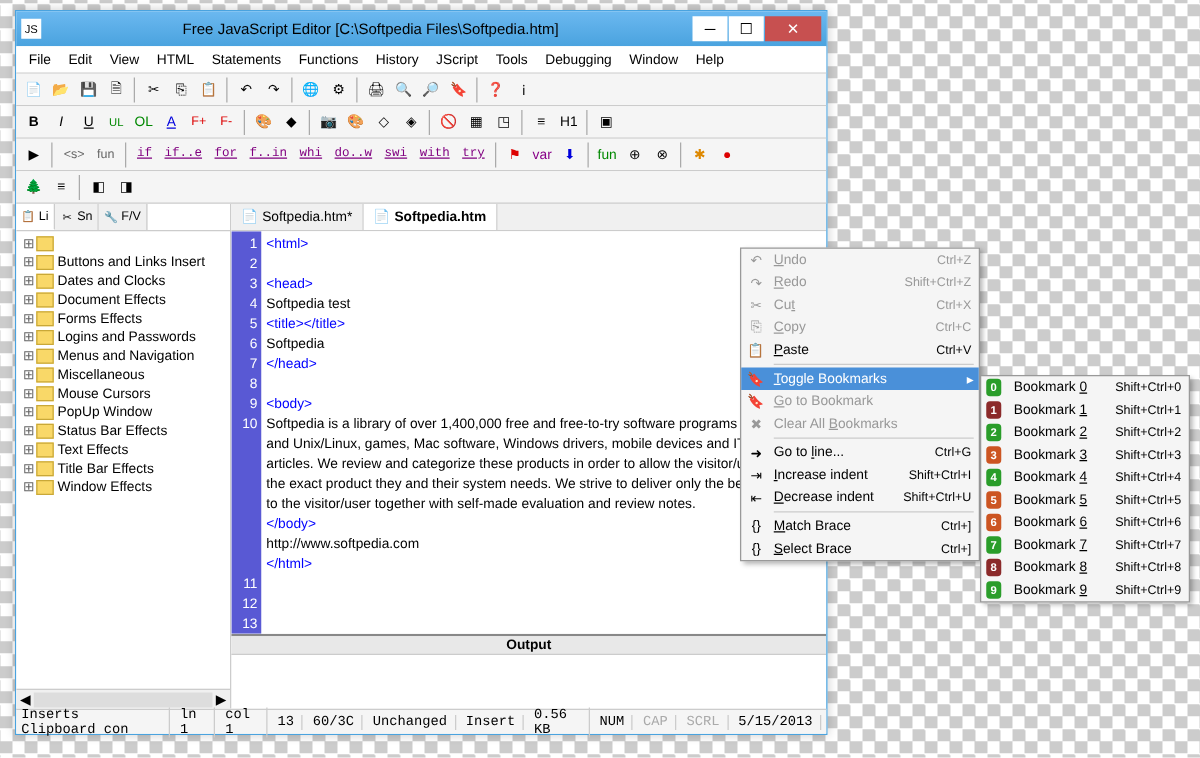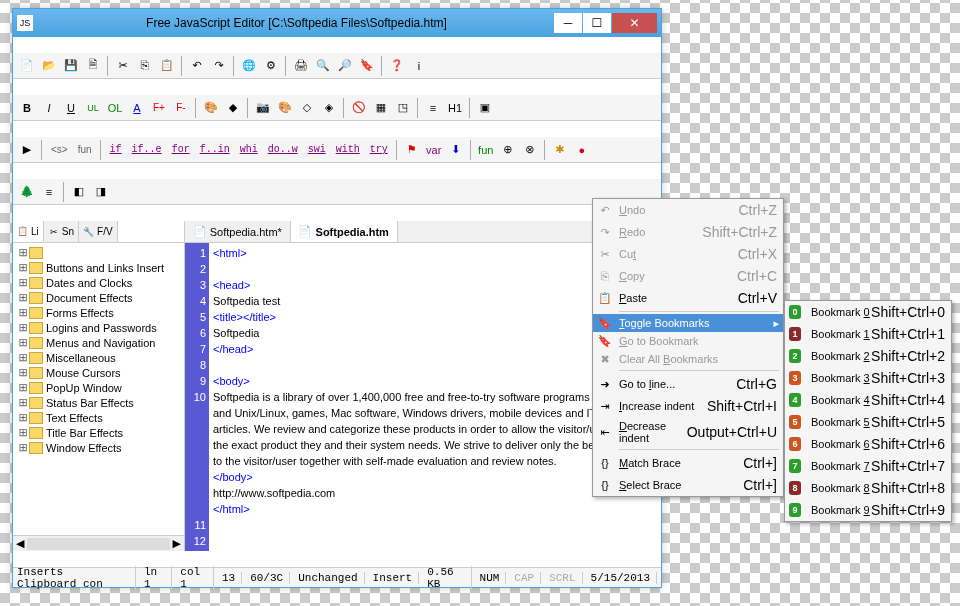--- a/index.html
+++ b/index.html
@@ -1,17 +1,17 @@
 <!DOCTYPE html>
 <html><head>
 <meta charset="utf-8">
 <style>
 * { margin: 0; padding: 0; box-sizing: border-box; font-family: "Segoe UI", Tahoma, sans-serif; font-size: 11px; }
 body { background: repeating-conic-gradient(#ccc 0% 25%, #fff 0% 50%) 50% / 20px 20px; width: 960px; height: 606px; position: relative; }
-.window { position: absolute; left: 12px; top: 8px; width: 650px; height: 580px; background: #fff; border: 1px solid #4aa3df; display: flex; flex-direction: column; box-shadow: 0 0 8px rgba(0,0,0,0.2); gap: 16px; }
+.window { position: absolute; left: 12px; top: 8px; width: 650px; height: 580px; background: #fff; border: 1px solid #4aa3df; display: flex; flex-direction: column; box-shadow: 0 0 8px rgba(0,0,0,0.2); }
 .titlebar { height: 28px; background: linear-gradient(#6bb8f0, #4aa3df); display: flex; align-items: center; padding: 0 4px; color: #000; }
 .titlebar .icon { width: 16px; height: 16px; margin-right: 6px; background: #fff; display: flex; align-items: center; justify-content: center; font-size: 9px; }
 .titlebar .title { flex: 1; text-align: center; font-size: 12px; }
 .winbtns { display: flex; }
 .winbtn { width: 28px; height: 20px; display: flex; align-items: center; justify-content: center; cursor: pointer; font-size: 12px; }
 .winbtn.close { background: #c75050; color: #fff; width: 45px; }
 .winbtn.max, .winbtn.min { background: #fff; margin-right: 1px; }
 .menubar { height: 22px; background: #fff; border-bottom: 1px solid #ccc; display: flex; align-items: center; padding: 0 4px; gap: 2px; }
 .menuitem { padding: 2px 6px; cursor: pointer; }
 .toolbar { height: 26px; border-bottom: 1px solid #ccc; display: flex; align-items: center; padding: 2px 4px; gap: 2px; background: #f5f5f5; }
@@ -38,21 +38,21 @@
 .code .tag { color: #0000ff; }
 .code .text { color: #000; }
 .output { height: 60px; border-top: 2px solid #888; }
 .outhead { background: #e8e8e8; text-align: center; font-weight: bold; padding: 1px; border-bottom: 1px solid #ccc; }
 .statusbar { height: 20px; border-top: 1px solid #ccc; display: flex; align-items: center; padding: 0 4px; background: #f5f5f5; font-size: 10px; gap: 8px; }
 .statusbar span { border-right: 1px solid #ccc; padding-right: 6px; font-family: Liberation Mono, monospace; }
 .ctxmenu { position: absolute; left: 592px; top: 198px; width: 192px; background: #f5f5f5; border: 1px solid #999; box-shadow: 2px 2px 4px rgba(0,0,0,0.3); }
 .ctxitem { display: flex; align-items: center; padding: 3px 6px 3px 26px; cursor: pointer; position: relative; }
 .ctxitem:hover, .ctxitem.hover { background: #4a90d9; color: #fff; }
 .ctxitem.disabled { color: #999; }
-.ctxitem .shortcut { margin-left: auto; font-size: 14px; }
+.ctxitem .shortcut { margin-left: auto; font-size: 10px; }
 .ctxitem .arrow { position: absolute; right: 4px; }
 .ctxicon { position: absolute; left: 4px; width: 16px; height: 16px; display: flex; align-items: center; justify-content: center; font-size: 11px; }
 .ctxsep { height: 1px; background: #ccc; margin: 2px 4px 2px 26px; }
 .submenu { position: absolute; left: 784px; top: 300px; width: 168px; background: #f5f5f5; border: 1px solid #999; box-shadow: 2px 2px 4px rgba(0,0,0,0.3); }
 .underline { text-decoration: underline; }
 .scriptbtn { font-family: "Courier New", monospace; color: #800080; font-size: 10px; width: auto; padding: 0 3px; text-decoration: underline; }
 .headbtn { color: #666; font-size: 10px; width: auto; padding: 0 3px; }
 .bookmark-icon { width: 14px; height: 14px; border-radius: 3px; display: inline-flex; align-items: center; justify-content: center; color: #fff; font-size: 9px; font-weight: bold; margin-right: 4px; }
 </style>
 </head>
@@ -62,20 +62,34 @@
   <div class="titlebar">
     <span class="icon">JS</span>
     <span class="title">Free JavaScript Editor     [C:\Softpedia Files\Softpedia.htm]</span>
     <div class="winbtns">
       <div class="winbtn min">─</div>
       <div class="winbtn max">☐</div>
       <div class="winbtn close">✕</div>
     </div>
   </div>
 
+  <div class="menubar" id="menubar">
+      <div class="menuitem">File</div>
+      <div class="menuitem">Edit</div>
+      <div class="menuitem">View</div>
+      <div class="menuitem">HTML</div>
+      <div class="menuitem">Statements</div>
+      <div class="menuitem">Functions</div>
+      <div class="menuitem">History</div>
+      <div class="menuitem">JScript</div>
+      <div class="menuitem">Tools</div>
+      <div class="menuitem">Debugging</div>
+      <div class="menuitem">Window</div>
+      <div class="menuitem">Help</div>
+    </div>
 
   <div class="toolbar">
     <div class="tbtn">📄</div>
     <div class="tbtn">📂</div>
     <div class="tbtn">💾</div>
     <div class="tbtn">🗎</div>
     <div class="sep"></div>
     <div class="tbtn">✂</div>
     <div class="tbtn">⎘</div>
     <div class="tbtn">📋</div>
@@ -259,20 +273,23 @@
           </div>
           <div class="edtab active">
             <span>📄</span>
             <span>Softpedia.htm</span>
           </div>
         </div>
       <div class="codeview">
         <div class="gutter" id="gutter">1<br>2<br>3<br>4<br>5<br>6<br>7<br>8<br>9<br>10<br><br><br><br><br><br><br><br>11<br>12<br>13<br></div>
         <div class="code" id="code"><span class="tag">&lt;html&gt;</span><br><span class="text"></span><br><span class="tag">&lt;head&gt;</span><br><span class="text">Softpedia test</span><br><span class="tag">&lt;title&gt;&lt;/title&gt;</span><br><span class="text">Softpedia</span><br><span class="tag">&lt;/head&gt;</span><br><span class="text"></span><br><span class="tag">&lt;body&gt;</span><br><span class="text">Softpedia is a library of over 1,400,000 free and free-to-try software programs for Windows and Unix/Linux, games, Mac software, Windows drivers, mobile devices and IT-related articles. We review and categorize these products in order to allow the visitor/user to find the exact product they and their system needs. We strive to deliver only the best products to the visitor/user together with self-made evaluation and review notes.</span><br><span class="tag">&lt;/body&gt;</span><br><span class="text">http://www.softpedia.com</span><br><span class="tag">&lt;/html&gt;</span><br></div>
       </div>
+      <div class="output">
+        <div class="outhead">Output</div>
+      </div>
     </div>
   </div>
 
   <div class="statusbar">
     <span>Inserts Clipboard con</span>
     <span>ln 1</span>
     <span>col 1</span>
     <span>13</span>
     <span>60/3C</span>
     <span>Unchanged</span>
@@ -332,21 +349,21 @@
       <span class="shortcut">Ctrl+G</span>
     </div>
     <div class="ctxitem">
       <span class="ctxicon">⇥</span>
       <span><span class="underline">I</span>ncrease indent</span>
       <span class="shortcut">Shift+Ctrl+I</span>
     </div>
     <div class="ctxitem">
       <span class="ctxicon">⇤</span>
       <span><span class="underline">D</span>ecrease indent</span>
-      <span class="shortcut">Output+Ctrl+U</span>
+      <span class="shortcut">Shift+Ctrl+U</span>
     </div>
     <div class="ctxsep"></div>
     <div class="ctxitem">
       <span class="ctxicon">{}</span>
       <span><span class="underline">M</span>atch Brace</span>
       <span class="shortcut">Ctrl+]</span>
     </div>
     <div class="ctxitem">
       <span class="ctxicon">{}</span>
       <span><span class="underline">S</span>elect Brace</span>

